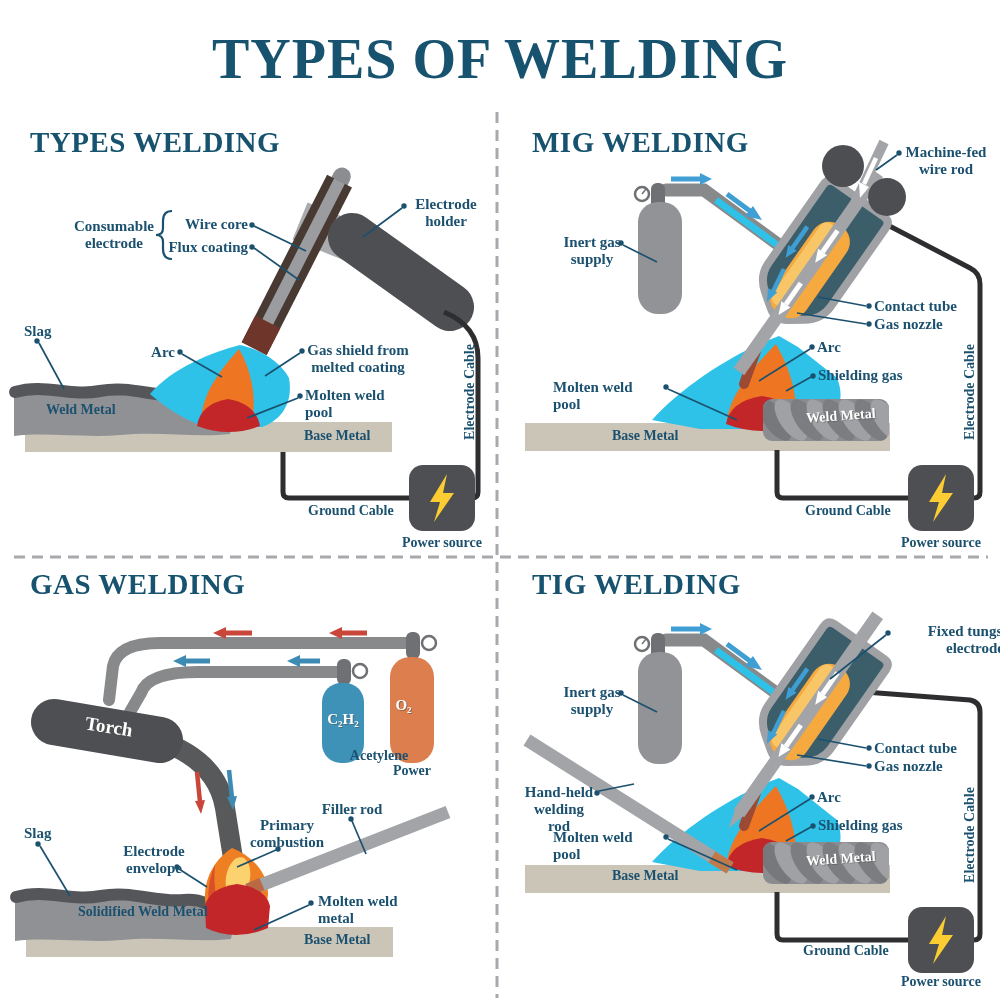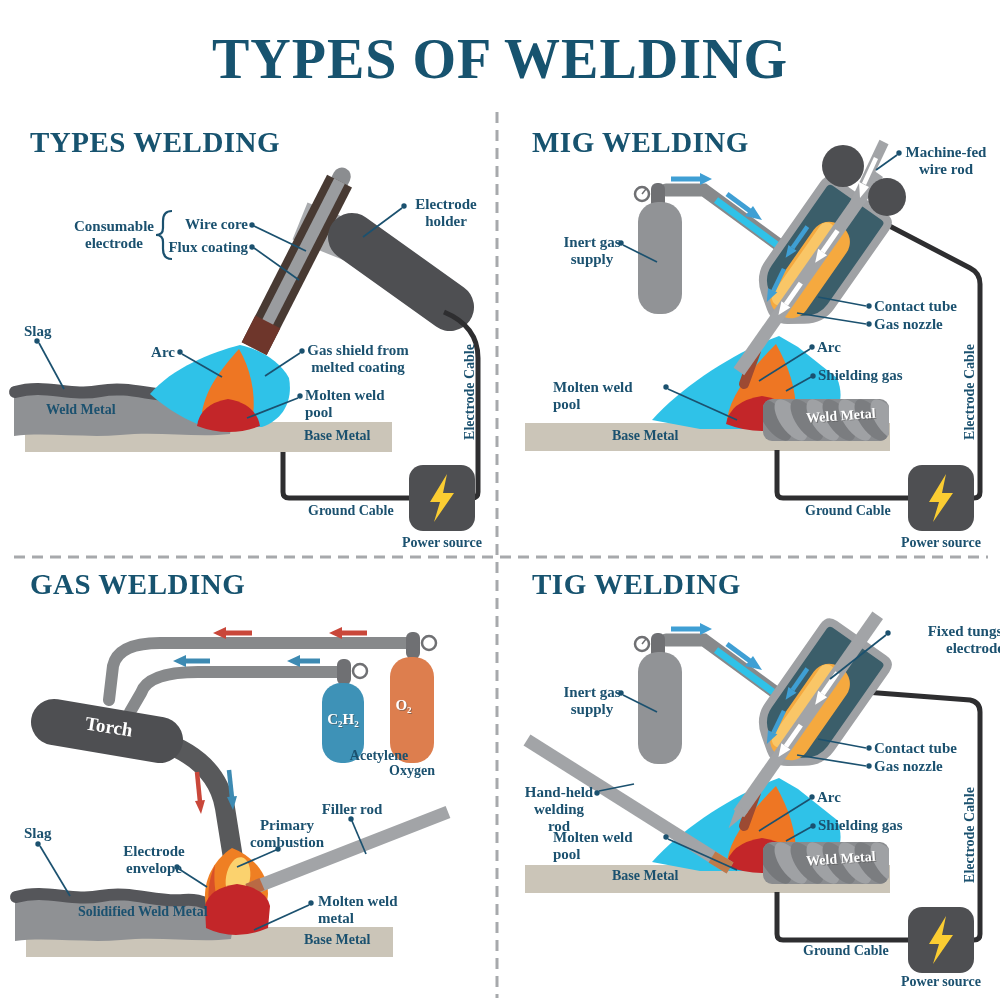--- a/index.html
+++ b/index.html
@@ -291,21 +291,21 @@
 <div class="lbl big" style="left:612px;top:428px;width:85px;">Base Metal</div>
 <div class="lbl big vert" style="left:915px;top:384px;width:110px;">Electrode Cable</div>
 <div class="lbl big" style="left:805px;top:503px;width:95px;">Ground Cable</div>
 <div class="lbl big center" style="left:901px;top:535px;width:80px;">Power source</div>
 
 <div class="h2" style="left:30px;top:568px;">GAS WELDING</div>
 <div class="lbl white torchlbl center" style="left:74px;top:716px;width:70px;">Torch</div>
 <div class="lbl white formula center" style="left:321px;top:711px;width:44px;">C₂H₂</div>
 <div class="lbl white formula center" style="left:391px;top:697px;width:25px;">O₂</div>
 <div class="lbl big center" style="left:309px;top:748px;width:68px;margin-left:36px;">Acetylene</div>
-<div class="lbl big center" style="left:379px;top:763px;width:66px;">Oxygen</div>
+<div class="lbl big center" style="left:379px;top:763px;width:66px;">Power</div>
 <div class="lbl center" style="left:320px;top:801px;width:64px;">Filler rod</div>
 <div class="lbl center" style="left:243px;top:817px;width:88px;">Primary combustion</div>
 <div class="lbl center" style="left:108px;top:843px;width:92px;">Electrode envelope</div>
 <div class="lbl" style="left:24px;top:825px;width:50px;">Slag</div>
 <div class="lbl" style="left:318px;top:893px;width:115px;">Molten weld metal</div>
 <div class="lbl big" style="left:38px;top:904px;width:165px;margin-left:40px;">Solidified Weld Metal</div>
 <div class="lbl big" style="left:304px;top:932px;width:85px;">Base Metal</div>
 
 <div class="h2" style="left:532px;top:568px;">TIG WELDING</div>
 <div class="lbl center" style="left:890px;top:623px;width:100px;margin-left:35px;">Fixed tungsten electrode</div>

